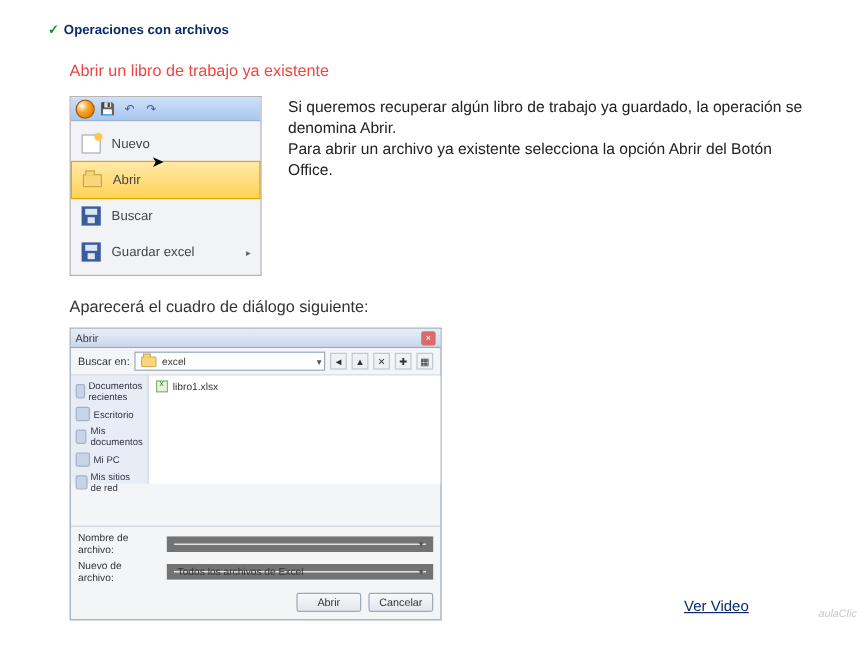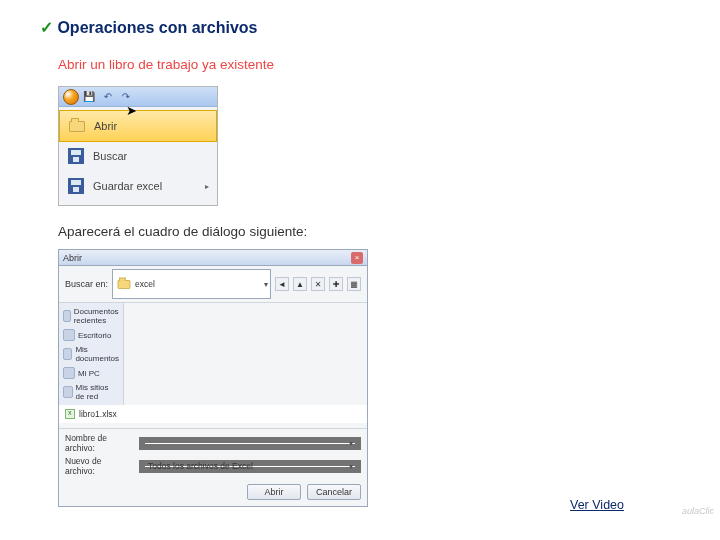--- a/index.html
+++ b/index.html
@@ -8,21 +8,21 @@
     height: 540px;
     font-family: Arial, Helvetica, sans-serif;
     font-size: 13px;
     color: #333;
     background: #fff;
     position: relative;
   }
   .heading {
     color: #0b2a6b;
     font-weight: bold;
-    font-size: 16px;
+    font-size: 11px;
     padding: 18px 0 0 40px;
   }
   .check {
     color: #1a8f1a;
     font-weight: bold;
     margin-right: 4px;
   }
   .subheading {
     padding: 20px 0 0 58px;
     font-size: 13.5px;
@@ -103,26 +103,26 @@
     border-bottom: 1px solid #9aa8bb;
     display:flex; align-items:center; justify-content:space-between;
     padding: 0 4px;
   }
   .dlg-close { width:12px; height:12px; background:#d96b6b; color:#fff; display:flex; align-items:center; justify-content:center; font-size:8px; border-radius:2px;}
   .dlg-toolbar {
     display:flex; align-items:center; gap:4px; padding:3px 6px;
     border-bottom:1px solid #d0d4dc;
   }
   .combo {
-    flex:1; height:30px; background:#fff; border:1px solid #9aa8bb; display:flex; align-items:center;
+    flex:1; height:16px; background:#fff; border:1px solid #9aa8bb; display:flex; align-items:center;
     padding:0 3px; font-size:8.5px; position:relative;
   }
   .combo::after { content:"▾"; position:absolute; right:2px; font-size:8px; color:#555; }
   .tbtn { width:14px; height:14px; background:#eef1f6; border:1px solid #c2c8d2; display:flex; align-items:center; justify-content:center; font-size:8px;}
-  .dlg-body { display:flex; height:90px;flex-direction:column; }
+  .dlg-body { display:flex; height:90px; }
   .places {
     width:65px; background:#e8edf5; border-right:1px solid #cdd4e0;
     display:flex; flex-direction:column; padding:3px 0; gap:2px;
   }
   .place { display:flex; align-items:center; gap:3px; padding:1px 4px; font-size:8px; color:#334; }
   .place .picon { width:12px; height:12px; background:#c8d4e6; border:1px solid #9fb1cc; border-radius:2px;}
   .filelist { flex:1; background:#fff; padding:4px 6px; font-size:8.5px; }
   .file-row { display:flex; align-items:center; gap:4px; }
   .excel-icon { width:10px; height:10px; background:#e6f3e0; border:1px solid #7fb86b; position:relative;}
   .excel-icon::after { content:"x"; position:absolute; font-size:7px; color:#2e7d32; left:2px; top:-1px;}
@@ -155,20 +155,26 @@
 
 <div class="row1">
   <div class="menu-panel">
     <div class="menu-titlebar">
       <span class="office-btn"></span>
       <span class="qat-icon">💾</span>
       <span class="qat-icon">↶</span>
       <span class="qat-icon">↷</span>
     </div>
     <div class="menu-list">
+      <div class="menu-item">
+        <span class="mi-icon">
+            <span class="icon-box icon-new"></span>
+          </span>
+        <span>Nuevo</span>
+      </div>
       <div class="menu-item sel" style="position:relative">
         <span class="mi-icon">
             <span class="icon-folder"></span>
           </span>
         <span>Abrir</span>
         <span class="cursor">➤</span>
       </div>
       <div class="menu-item">
         <span class="mi-icon">
             <span class="icon-save"></span>
@@ -178,20 +184,24 @@
       <div class="menu-item">
         <span class="mi-icon">
             <span class="icon-save"></span>
           </span>
         <span>Guardar excel</span>
         <span style="margin-left:auto;font-size:8px;color:#666">▸</span>
       </div>
     </div>
   </div>
 
+  <div class="body-text">
+    <div>Si queremos recuperar algún libro de trabajo ya guardado, la operación se denomina Abrir.</div>
+    <div>Para abrir un archivo ya existente selecciona la opción Abrir del Botón Office.</div>
+  </div>
 </div>
 
 <div class="sub2">Aparecerá el cuadro de diálogo siguiente:</div>
 
 <div class="dialog">
   <div class="dlg-title">
     <span>Abrir</span>
     <span class="dlg-close">×</span>
   </div>
   <div class="dlg-toolbar">

